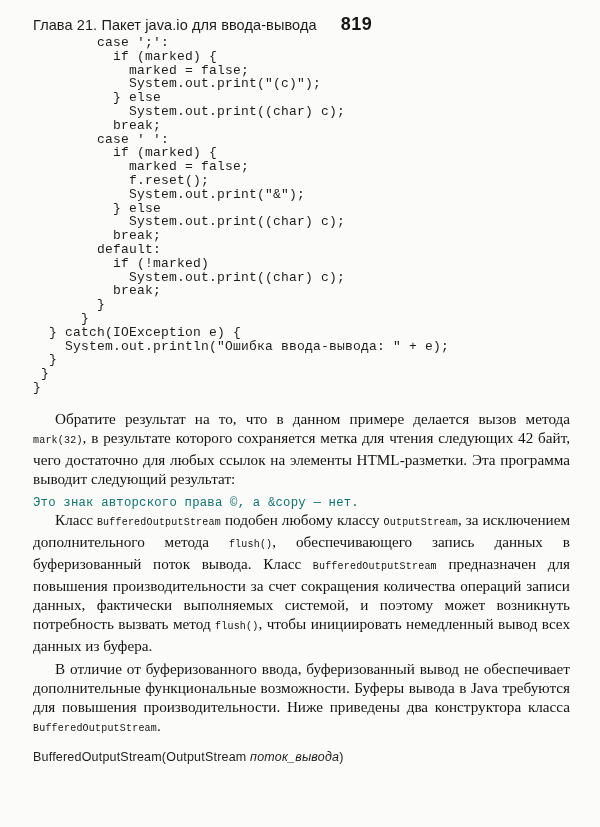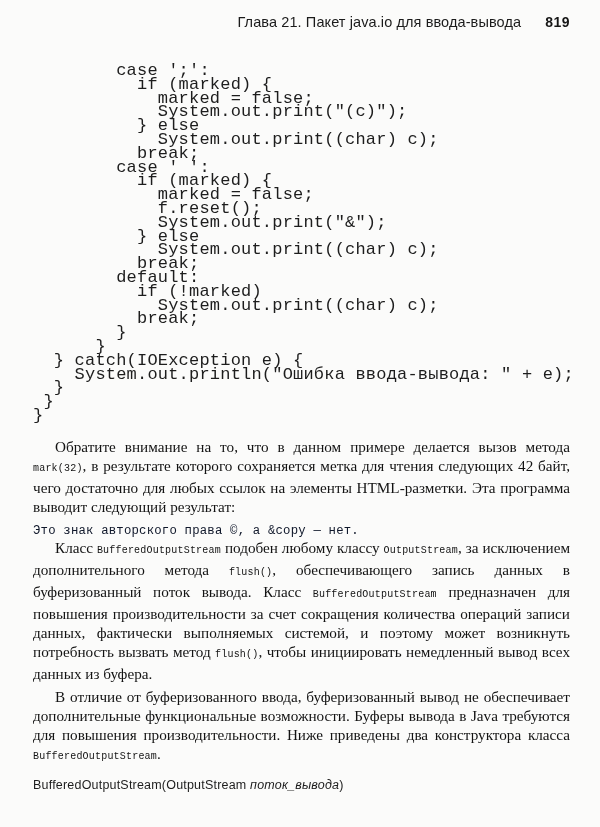--- a/index.html
+++ b/index.html
@@ -11,32 +11,31 @@
     font-family: "Liberation Serif", serif;
   }
   .page {
     width: 600px;
     height: 827px;
     padding: 14px 30px 0 33px;
   }
   
   .running-head {
     display: flex;
-    justify-content: flex-end;
     align-items: baseline;
     font-family: "Liberation Sans", sans-serif;
     height: 22px;
   }
   .rh-title { font-size: 14.5px; color: #1b1b1b; letter-spacing: 0.1px; }
-  .rh-num   { font-size: 14px; font-weight: 700; margin-left: 24px; letter-spacing: 0.5px; }
+  .rh-num   { font-size: 18px; font-weight: 700; margin-left: 24px; letter-spacing: 0.5px; }
   
   .code-block {
-    margin-top: 28px;
+    margin-top: 0;
     font-family: "Liberation Mono", "DejaVu Sans Mono", monospace;
-    font-size: 17px;
+    font-size: 13px;
     line-height: 13.8px;
     letter-spacing: 0.2px;
     white-space: pre;
     color: #1d1d1d;
   }
   
   .body-para {
     font-family: "Liberation Serif", serif;
     font-size: 15.2px;
     line-height: 19px;
@@ -53,21 +52,21 @@
     letter-spacing: 0.2px;
   }
   
   .output-line {
     margin-top: 8px;
     font-family: "Liberation Mono", "DejaVu Sans Mono", monospace;
     font-size: 12.3px;
     line-height: 14px;
     letter-spacing: 0.2px;
     white-space: pre;
-    color: #0f172a;
+    color: #0f766e;
   }
   
   .section-title {
     margin-top: 13px;
     line-height: 26px;
     white-space: nowrap;
   }
   .st-sans {
     font-family: "Liberation Sans", sans-serif;
     font-size: 21.5px;
@@ -122,21 +121,21 @@
             System.out.print((char) c);
           break;
         }
       }
   } catch(IOException e) {
     System.out.println("Ошибка ввода-вывода: " + e);
   }
  }
 }</pre>
 
-  <p class="body-para para-1"><span>Обратите внимание на то, что в данном примере делается вызов метода </span><span class="run-mono">mark(32)</span><span>, в результате которого сохраняется метка для чтения следующих 42 байт, чего достаточно для любых ссылок на элементы HTML-разметки. Эта программа выводит следующий результат:</span></p>
+  <p class="body-para para-1"><span>Обратите результат на то, что в данном примере делается вызов метода </span><span class="run-mono">mark(32)</span><span>, в результате которого сохраняется метка для чтения следующих 42 байт, чего достаточно для любых ссылок на элементы HTML-разметки. Эта программа выводит следующий результат:</span></p>
 
   <pre class="output-line">Это знак авторского права ©, а &amp;copy — нет.</pre>
 
 
   <p class="body-para para-2"><span>Класс </span><span class="run-mono">BufferedOutputStream</span><span> подобен любому классу </span><span class="run-mono">OutputStream</span><span>, за исключением дополнительного метода </span><span class="run-mono">flush()</span><span>, обеспечивающего запись данных в буферизованный поток вывода. Класс </span><span class="run-mono">BufferedOutputStream</span><span> предназначен для повышения производительности за счет сокращения количества операций записи данных, фактически выполняемых системой, и поэтому может возникнуть потребность вызвать метод </span><span class="run-mono">flush()</span><span>, чтобы инициировать немедленный вывод всех данных из буфера.</span></p>
 
   <p class="body-para para-3"><span>В отличие от буферизованного ввода, буферизованный вывод не обеспечивает дополнительные функциональные возможности. Буферы вывода в Java требуются для повышения производительности. Ниже приведены два конструктора класса </span><span class="run-mono">BufferedOutputStream</span><span>.</span></p>
 
   <div class="ctor-block">
     <pre class="ctor-line"><span>BufferedOutputStream(OutputStream </span><span class="run-italic">поток_вывода</span><span>)</span></pre>

